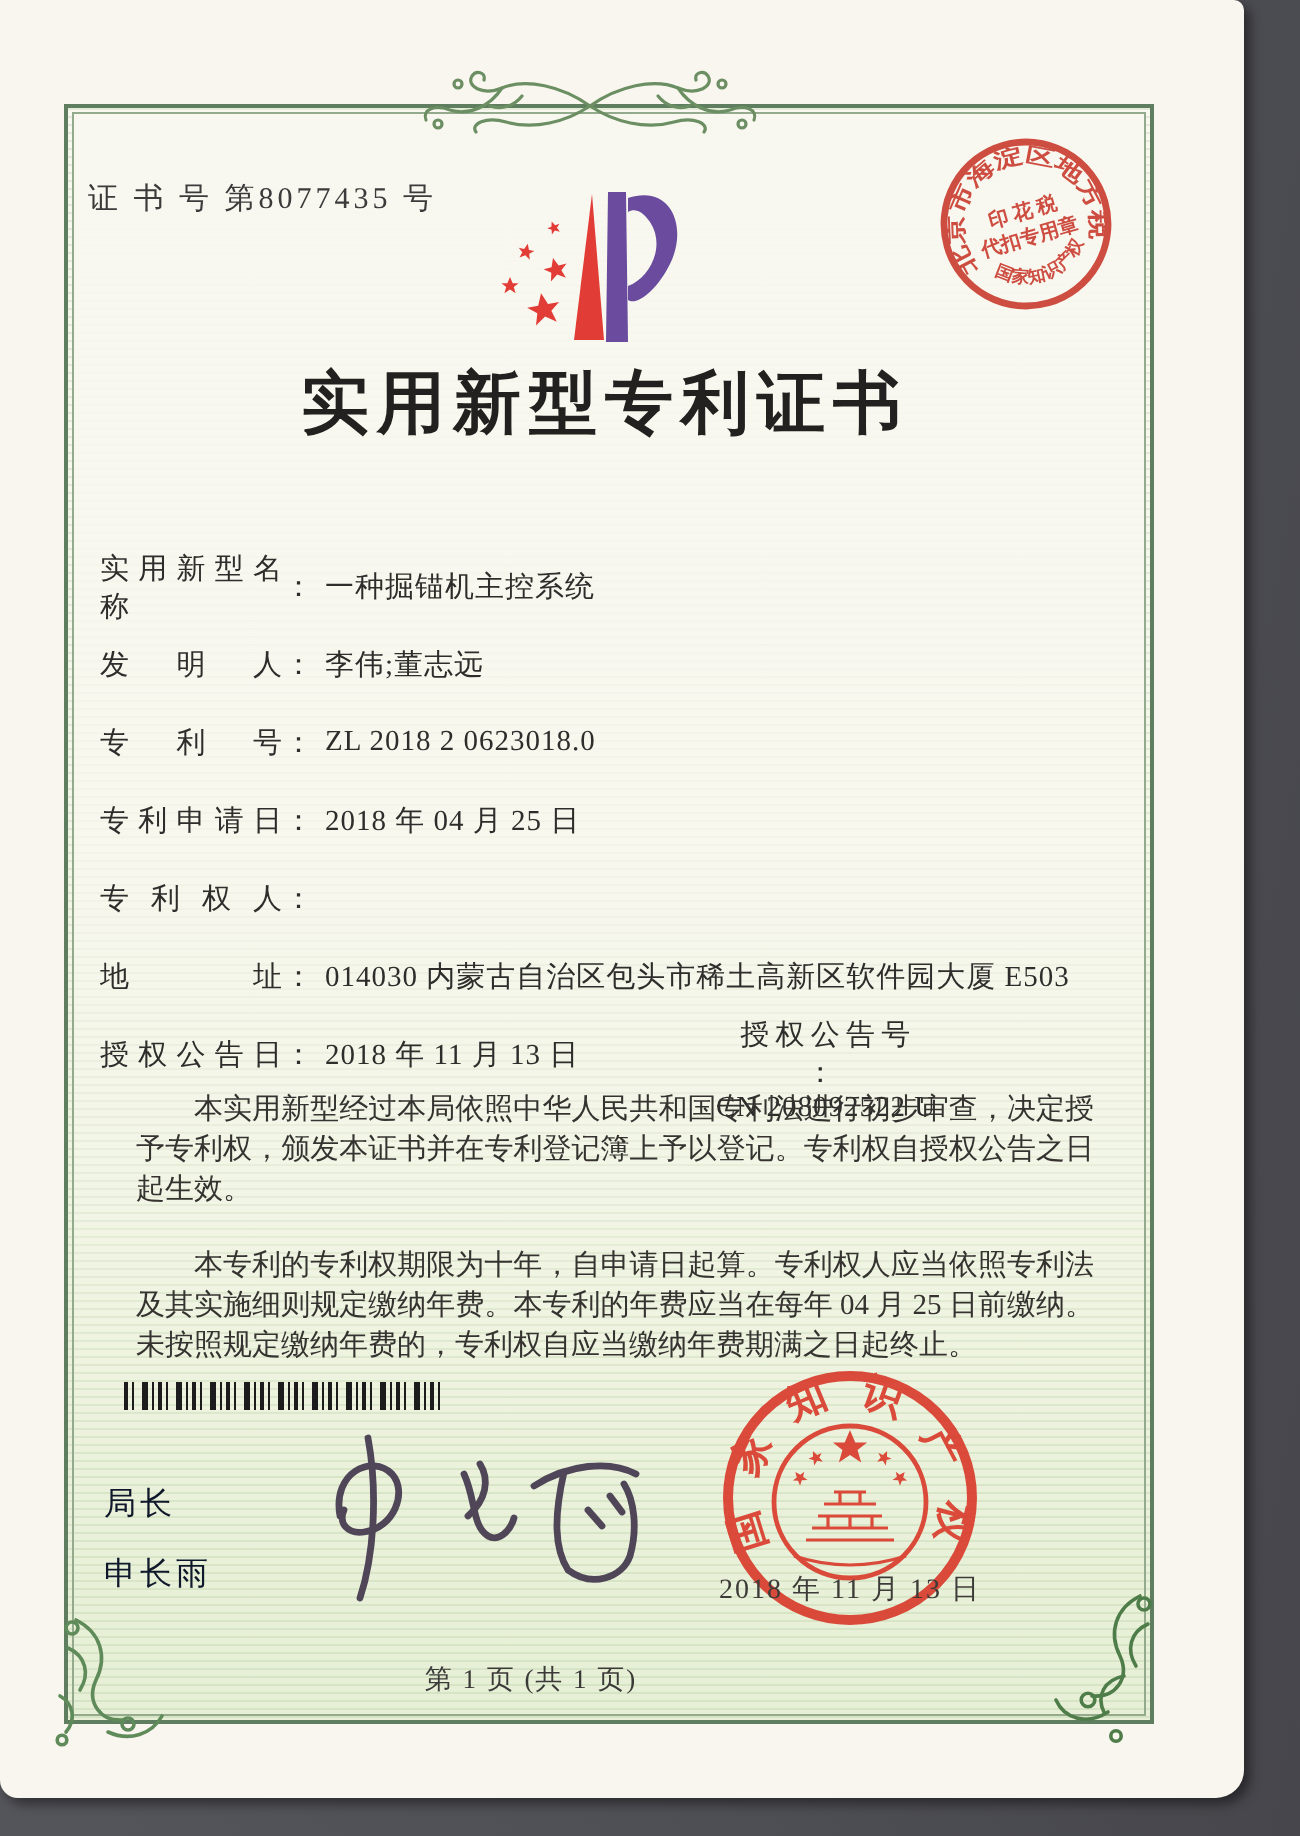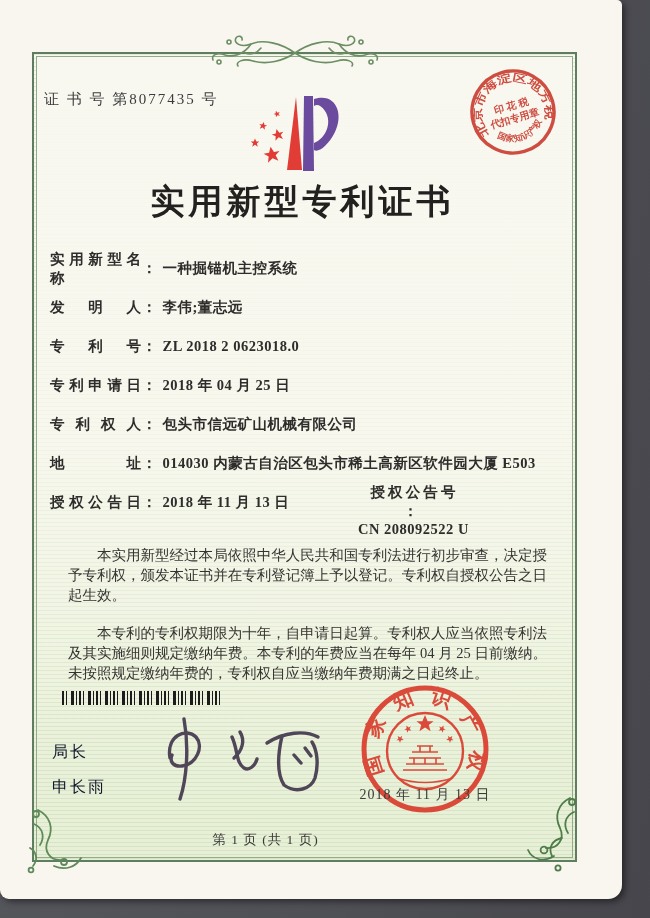--- a/index.html
+++ b/index.html
@@ -27,21 +27,21 @@
   
   .frame-veil{position:absolute;inset:3px;background:linear-gradient(180deg,rgba(249,248,240,.95) 0%,rgba(249,248,240,.75) 45%,rgba(249,248,240,0) 85%);pointer-events:none;}
 
   .cert-no{position:absolute;left:44px;top:90px;font-size:15px;letter-spacing:2px;color:#3b3b3b;}
   .logo{position:absolute;left:238px;top:84px;}
   .title{
     position:absolute;left:32px;top:179px;width:541px;text-align:center;
     font-size:34px;font-weight:bold;letter-spacing:4px;color:#23211f;
   }
 
-  .fields{position:absolute;left:50px;top:249px;width:515px;font-weight:bold;}
+  .fields{position:absolute;left:50px;top:274px;width:515px;}
   .field-row{position:relative;height:39px;display:flex;align-items:center;font-size:14.5px;color:#2e2d2b;}
   .f-label{display:inline-block;width:92px;text-align:justify;text-align-last:justify;letter-spacing:1px;}
   .f-colon{margin-right:6px;}
   .f-value{white-space:pre;letter-spacing:.5px;}
   .grant-pair{position:absolute;left:308px;top:0;height:39px;display:flex;align-items:center;flex-direction:column;}
   .grant-pair .f-label{width:86px;}
 
   .body-text{
     position:absolute;left:50px;top:527px;width:515px;
     font-size:14.5px;line-height:20px;color:#353330;text-align:justify;
@@ -158,21 +158,20 @@
         <span class="f-value">ZL 2018 2 0623018.0</span>
     </div>
     <div class="field-row">
       <span class="f-label">专利申请日</span>
         <span class="f-colon">：</span>
         <span class="f-value">2018 年 04 月 25 日</span>
     </div>
     <div class="field-row">
       <span class="f-label">专利权人</span>
         <span class="f-colon">：</span>
-        <span class="f-value">包头市信远矿山机械有限公司</span>
     </div>
     <div class="field-row">
       <span class="f-label">地址</span>
         <span class="f-colon">：</span>
         <span class="f-value">014030 内蒙古自治区包头市稀土高新区软件园大厦 E503</span>
     </div>
     <div class="field-row">
       <span class="f-label">授权公告日</span>
         <span class="f-colon">：</span>
         <span class="f-value">2018 年 11 月 13 日</span>

